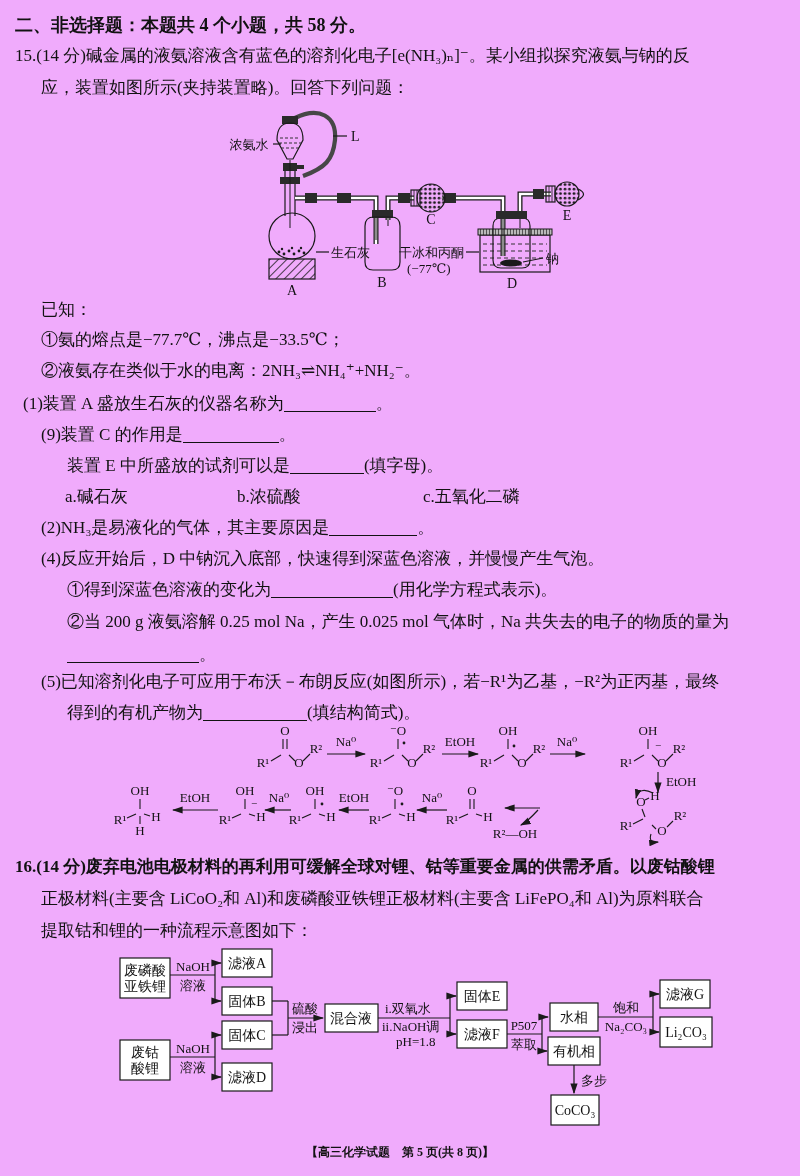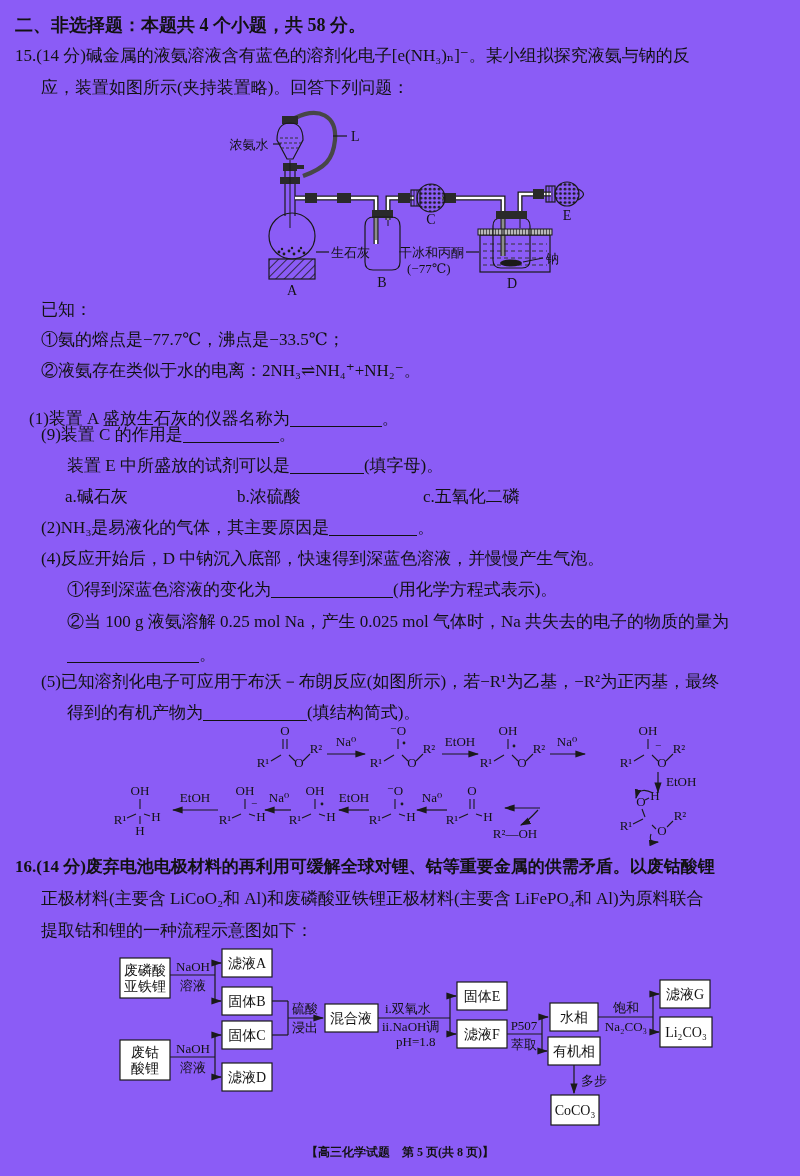--- a/index.html
+++ b/index.html
@@ -1,16 +1,16 @@
 <!DOCTYPE html>
 <html><head>
 <meta charset="utf-8">
 <style>
   html,body{margin:0;padding:0;background:#e8e8e8;}
-  .page{position:relative;width:800px;height:1176px;background:#8b5cf6;overflow:hidden;
+  .page{position:relative;width:800px;height:1176px;background:#f0abfc;overflow:hidden;
         font-family:"Liberation Serif","DejaVu Serif",serif;color:#121212;}
   .line{position:absolute;font-size:17px;line-height:22px;white-space:nowrap;}
   .bold{font-weight:bold;font-size:18px;}
   .blank{display:inline-block;border-bottom:1.3px solid #121212;height:15px;vertical-align:-3px;}
   .footer{left:0;top:1141px;width:800px;text-align:center;font-weight:bold;font-size:12px;}
   svg{position:absolute;overflow:visible;}
   svg text{font-family:"Liberation Serif","DejaVu Serif",serif;fill:#121212;}
   .t13{font-size:13px;} .t14{font-size:14px;} .t11{font-size:11px;}
   .bx{fill:#fff;stroke:#1a1a1a;stroke-width:1.2;}
   .ln{stroke:#1a1a1a;stroke-width:1.2;fill:none;}
@@ -23,37 +23,37 @@
 
   <div class="line bold" style="left:15px;top:14px;">二、非选择题：本题共 4 个小题，共 58 分。</div>
 
   <div class="line" style="left:15px;top:45px;">15.(14 分)碱金属的液氨溶液含有蓝色的溶剂化电子[e(NH₃)ₙ]⁻。某小组拟探究液氨与钠的反</div>
   <div class="line" style="left:41px;top:77px;">应，装置如图所示(夹持装置略)。回答下列问题：</div>
 
   <div class="line" style="left:41px;top:299px;">已知：</div>
   <div class="line" style="left:41px;top:329px;">①氨的熔点是−77.7℃，沸点是−33.5℃；</div>
   <div class="line" style="left:41px;top:360px;">②液氨存在类似于水的电离：2NH₃⇌NH₄⁺+NH₂⁻。</div>
 
-  <div class="line" style="left:29px;top:393px;margin-top:15px;"><span>(1)装置 A 盛放生石灰的仪器名称为</span><span class="blank" style="width:92px;"></span><span>。</span></div>
+  <div class="line" style="left:23px;top:393px;"><span>(1)装置 A 盛放生石灰的仪器名称为</span><span class="blank" style="width:92px;"></span><span>。</span></div>
 
   <div class="line" style="left:41px;top:424px;"><span>(9)装置 C 的作用是</span><span class="blank" style="width:96px;"></span><span>。</span></div>
 
   <div class="line" style="left:67px;top:455px;"><span>装置 E 中所盛放的试剂可以是</span><span class="blank" style="width:74px;"></span><span>(填字母)。</span></div>
 
   <div class="line" style="left:65px;top:486px;">a.碱石灰</div>
   <div class="line" style="left:237px;top:486px;">b.浓硫酸</div>
   <div class="line" style="left:423px;top:486px;">c.五氧化二磷</div>
 
   <div class="line" style="left:41px;top:517px;"><span>(2)NH₃是易液化的气体，其主要原因是</span><span class="blank" style="width:88px;"></span><span>。</span></div>
 
   <div class="line" style="left:41px;top:548px;">(4)反应开始后，D 中钠沉入底部，快速得到深蓝色溶液，并慢慢产生气泡。</div>
 
   <div class="line" style="left:67px;top:579px;"><span>①得到深蓝色溶液的变化为</span><span class="blank" style="width:122px;"></span><span>(用化学方程式表示)。</span></div>
 
-  <div class="line" style="left:67px;top:611px;">②当 100 g 液氨溶解 0.25 mol Na，产生 0.025 mol 气体时，Na 共失去的电子的物质的量为</div>
+  <div class="line" style="left:67px;top:611px;">②当 200 g 液氨溶解 0.25 mol Na，产生 0.025 mol 气体时，Na 共失去的电子的物质的量为</div>
   <div class="line" style="left:67px;top:644px;"><span class="blank" style="width:132px;"></span><span>。</span></div>
 
   <div class="line" style="left:41px;top:671px;">(5)已知溶剂化电子可应用于布沃－布朗反应(如图所示)，若−R¹为乙基，−R²为正丙基，最终</div>
   <div class="line" style="left:67px;top:702px;"><span>得到的有机产物为</span><span class="blank" style="width:104px;"></span><span>(填结构简式)。</span></div>
 
   <div class="line" style="left:15px;top:856px;font-weight:bold;">16.(14 分)废弃电池电极材料的再利用可缓解全球对锂、钴等重要金属的供需矛盾。以废钴酸锂</div>
   <div class="line" style="left:41px;top:888px;">正极材料(主要含 LiCoO₂和 Al)和废磷酸亚铁锂正极材料(主要含 LiFePO₄和 Al)为原料联合</div>
   <div class="line" style="left:41px;top:920px;">提取钴和锂的一种流程示意图如下：</div>
 
   <svg style="left:185px;top:106px;" width="420" height="192" viewBox="0 0 420 192">

